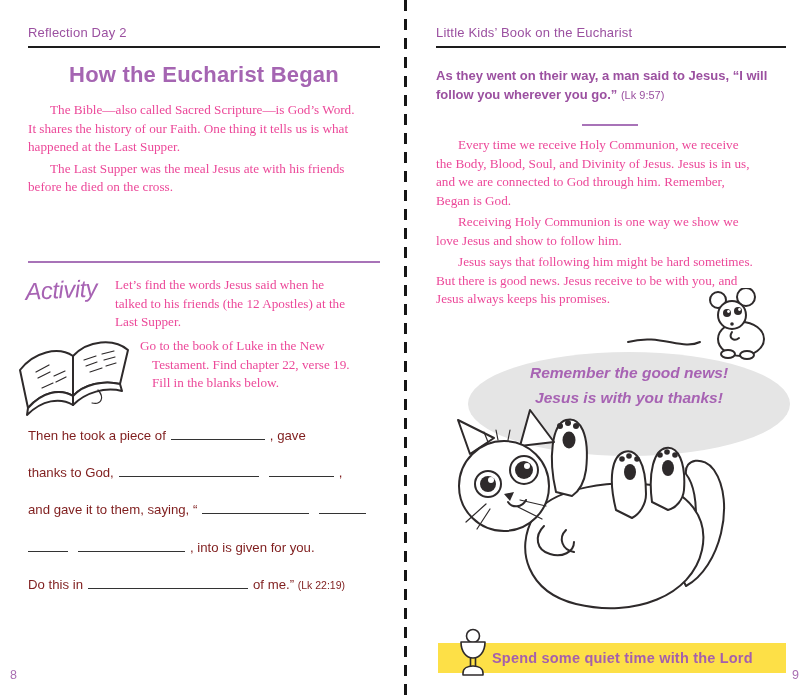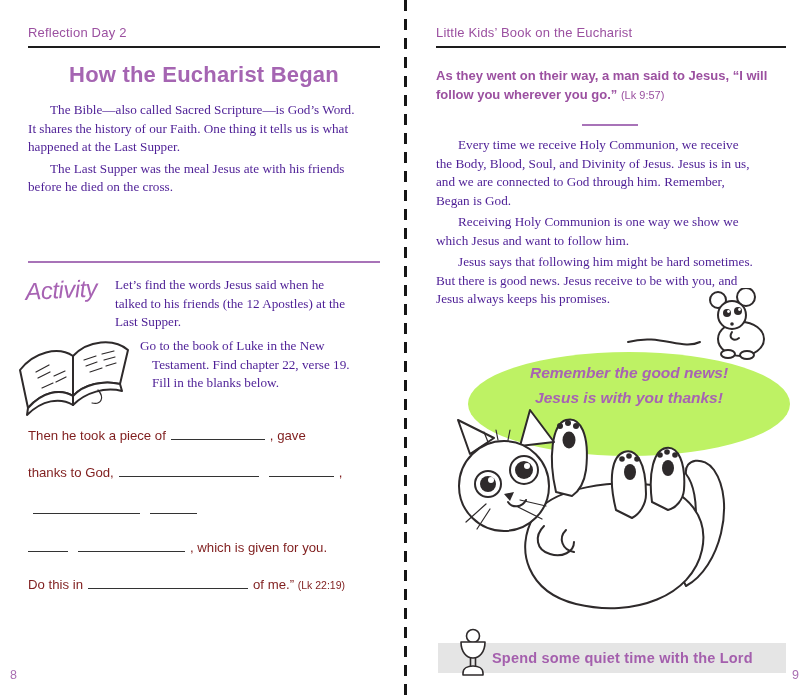--- a/index.html
+++ b/index.html
@@ -6,37 +6,37 @@
   .spread{position:relative;width:811px;height:697px;background:#ffffff;overflow:hidden;
           font-family:"Liberation Sans",sans-serif;color:#262122;}
   .abs{position:absolute;}
   .nw{white-space:nowrap;}
   
   .hdr{font-size:13px;color:#9b50a0;letter-spacing:.2px;}
   .rule{height:2px;background:#1d1d1d;}
   .prule{height:2px;background:#a873b8;}
   
   .title{font-size:22px;font-weight:bold;color:#a565b2;text-align:center;letter-spacing:.2px;}
-  .serif{font-family:"Liberation Serif",serif;font-size:13.2px;line-height:18.5px;color:#4c1d95;}
+  .serif{font-family:"Liberation Serif",serif;font-size:13.2px;line-height:18.5px;color:#ec4899;}
   .pblock{margin:0 0 3px 0;}
   .line{white-space:nowrap;}
   .ind{padding-left:22px;}
   .ind12{padding-left:12px;}
   .activity{font-size:24px;font-style:italic;color:#a763b3;letter-spacing:-.5px;transform:rotate(-3deg);transform-origin:left bottom;}
   .fillrow{font-size:13.2px;color:#7f1d1d;white-space:nowrap;}
   .bl{display:inline-block;height:13px;border-bottom:1.8px solid #333;margin:0 5px;}
   .w94{width:94px}.w140{width:140px}.w65{width:65px}.w107{width:107px}.w47{width:47px}.w40{width:40px}.w160{width:160px}
   .cite-sm{font-size:10.5px;}
   .pagenum{font-size:12.5px;color:#a96fb2;}
   
   .quote{font-size:13px;font-weight:bold;color:#9b50a0;line-height:19px;}
   .quote .cite{font-weight:normal;font-size:11px;}
-  .bubble{background:#bef264;border-radius:50%;}
+  .bubble{background:#e5e5e5;border-radius:50%;}
   .bubble-text{font-style:italic;font-weight:bold;color:#a763b3;font-size:15.5px;line-height:25px;text-align:center;padding-top:8px;}
-  .footer-bar{background:#e5e5e5;}
+  .footer-bar{background:#fde047;}
   .footer-text{font-weight:bold;color:#a45fad;font-size:14.5px;line-height:30px;padding-left:54px;white-space:nowrap;letter-spacing:.2px;}
   .dashline{width:3px;background:repeating-linear-gradient(to bottom,#161616 0 11px,transparent 11px 19px);}
   svg{display:block;}
   .lineart{stroke:#2e2a2b;fill:#ffffff;stroke-width:2;stroke-linecap:round;stroke-linejoin:round;}
   .lineart .thin{stroke-width:1.2;fill:none;}
   .lineart .fillk{fill:#2e2a2b;stroke:none;}
   .lineart .nofill{fill:none;}
 </style>
 </head>
 <body>
@@ -81,22 +81,22 @@
       <path d="M61,30 C76,14 102,12 116,24 L108,58 C92,54 72,58 61,70 Z"></path>
       <path d="M16,82 L15,89 C30,74 48,71 61,79 L61,70 C48,62 30,66 16,82 Z"></path>
       <path d="M108,58 L110,65 C93,61 74,66 61,79 L61,70 C72,58 92,54 108,58 Z"></path>
       <path class="thin" d="M24,46 l13,-7 M26,52 l12,-6 M42,50 l11,-5 M44,56 l10,-5 M30,62 l11,-5"></path>
       <path class="thin" d="M72,34 l12,-4 M74,40 l11,-4 M90,28 l12,-3 M92,34 l11,-3 M78,46 l12,-4 M94,40 l10,-3"></path>
       <path class="thin" d="M86,64 c7,8 3,15 -6,13"></path>
     </svg>
 
     <div class="abs fillrow" style="left:28px;top:426px"><span>Then he took a piece of</span><span class="bl w94"></span><span>, gave</span></div>
     <div class="abs fillrow" style="left:28px;top:463px"><span>thanks to God,</span><span class="bl w140"></span><span class="bl w65"></span><span>,</span></div>
-    <div class="abs fillrow" style="left:28px;top:500px"><span class="bl w107"></span><span class="bl w47"></span></div>
-    <div class="abs fillrow" style="left:28px;top:538px"><span class="bl w40" style="margin-left:0"></span><span class="bl w107"></span><span>, which is given for you.</span></div>
+    <div class="abs fillrow" style="left:28px;top:500px"><span>and gave it to them, saying, “</span><span class="bl w107"></span><span class="bl w47"></span></div>
+    <div class="abs fillrow" style="left:28px;top:538px"><span class="bl w40" style="margin-left:0"></span><span class="bl w107"></span><span>, into is given for you.</span></div>
     <div class="abs fillrow" style="left:28px;top:575px"><span>Do this in</span><span class="bl w160"></span><span>of me.”</span> <span class="cite-sm">(Lk 22:19)</span></div>
 
     <div class="abs pagenum" style="left:10px;top:668px">8</div>
   </div>
 
   <div class="abs dashline" style="left:404px;top:0;height:697px"></div>
 
   <div>
     <div class="abs hdr nw" style="left:436px;top:25px;width:350px;">Little Kids’ Book on the Eucharist</div>
     <div class="abs rule" style="left:436px;top:46px;width:350px"></div>
@@ -110,21 +110,21 @@
 
     <div class="abs serif" style="left:436px;top:136px">
       <div class="pblock">
         <div class="line ind">Every time we receive Holy Communion, we receive</div>
         <div class="line">the Body, Blood, Soul, and Divinity of Jesus. Jesus is in us,</div>
         <div class="line">and we are connected to God through him. Remember,</div>
         <div class="line">Began is God.</div>
       </div>
       <div class="pblock">
         <div class="line ind">Receiving Holy Communion is one way we show we</div>
-        <div class="line">which Jesus and want to follow him.</div>
+        <div class="line">love Jesus and show to follow him.</div>
       </div>
       <div class="pblock">
         <div class="line ind">Jesus says that following him might be hard sometimes.</div>
         <div class="line">But there is good news. Jesus receive to be with you, and</div>
         <div class="line">Jesus always keeps his promises.</div>
       </div>
     </div>
 
     <svg class="abs lineart" style="left:620px;top:288px" width="170" height="75" viewBox="0 0 170 75">
       <path class="nofill" d="M80,54 C62,63 40,45 8,54"></path>

